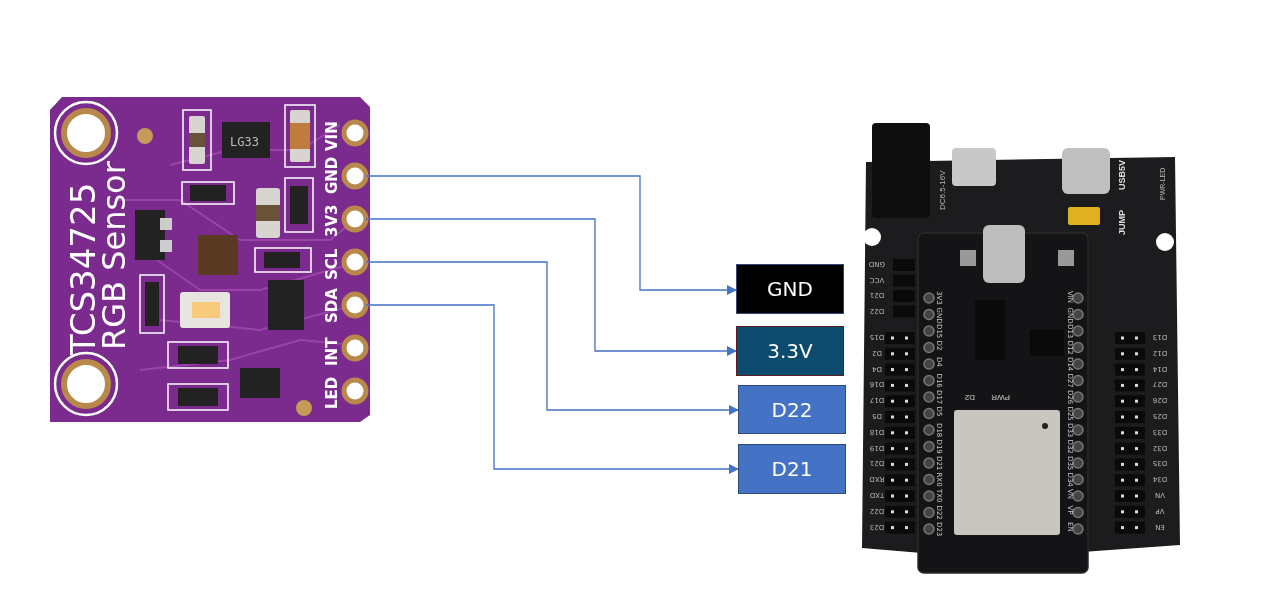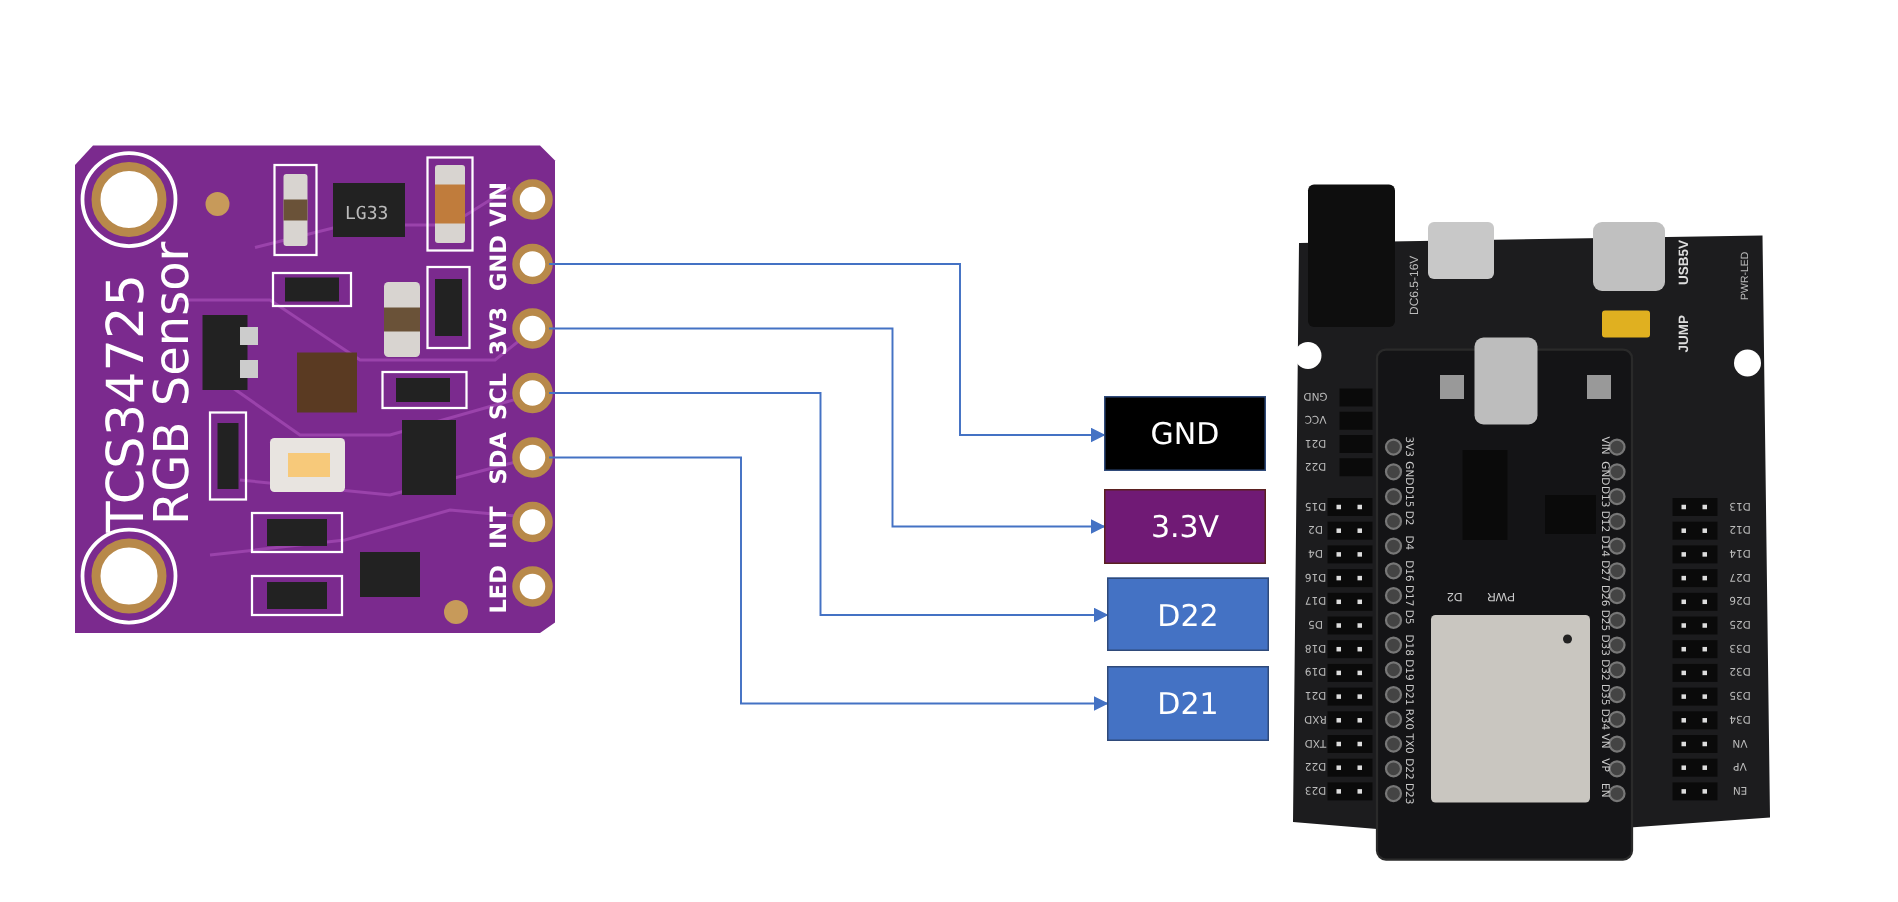--- a/index.html
+++ b/index.html
@@ -308,21 +308,21 @@
       <path d="M366,176 L640,176 L640,290 L736,290" fill="none" stroke="#4472c4" stroke-width="1.3" marker-end="url(#arrow)"></path>
       <path d="M366,219 L595,219 L595,351 L736,351" fill="none" stroke="#4472c4" stroke-width="1.3" marker-end="url(#arrow)"></path>
       <path d="M366,262 L547,262 L547,410 L738,410" fill="none" stroke="#4472c4" stroke-width="1.3" marker-end="url(#arrow)"></path>
       <path d="M366,305 L494,305 L494,469 L738,469" fill="none" stroke="#4472c4" stroke-width="1.3" marker-end="url(#arrow)"></path>
     </g>
 </svg>
 
 <div class="pin-box" style="left:736px;top:264px;width:108px;height:50px;background:#000000;">
   <span>GND</span>
 </div>
-<div class="pin-box" style="left:736px;top:326px;width:108px;height:50px;background:#701a75;border-color:#5a2020;align-items:center;">
+<div class="pin-box" style="left:736px;top:326px;width:108px;height:50px;background:#0c4a6e;border-color:#5a2020;align-items:center;">
   <span>3.3V</span>
 </div>
 <div class="pin-box" style="left:738px;top:385px;width:108px;height:49px;background:#4472c4;">
   <span>D22</span>
 </div>
 <div class="pin-box" style="left:738px;top:444px;width:108px;height:50px;background:#4472c4;">
   <span>D21</span>
 </div>
 
 </body></html>

